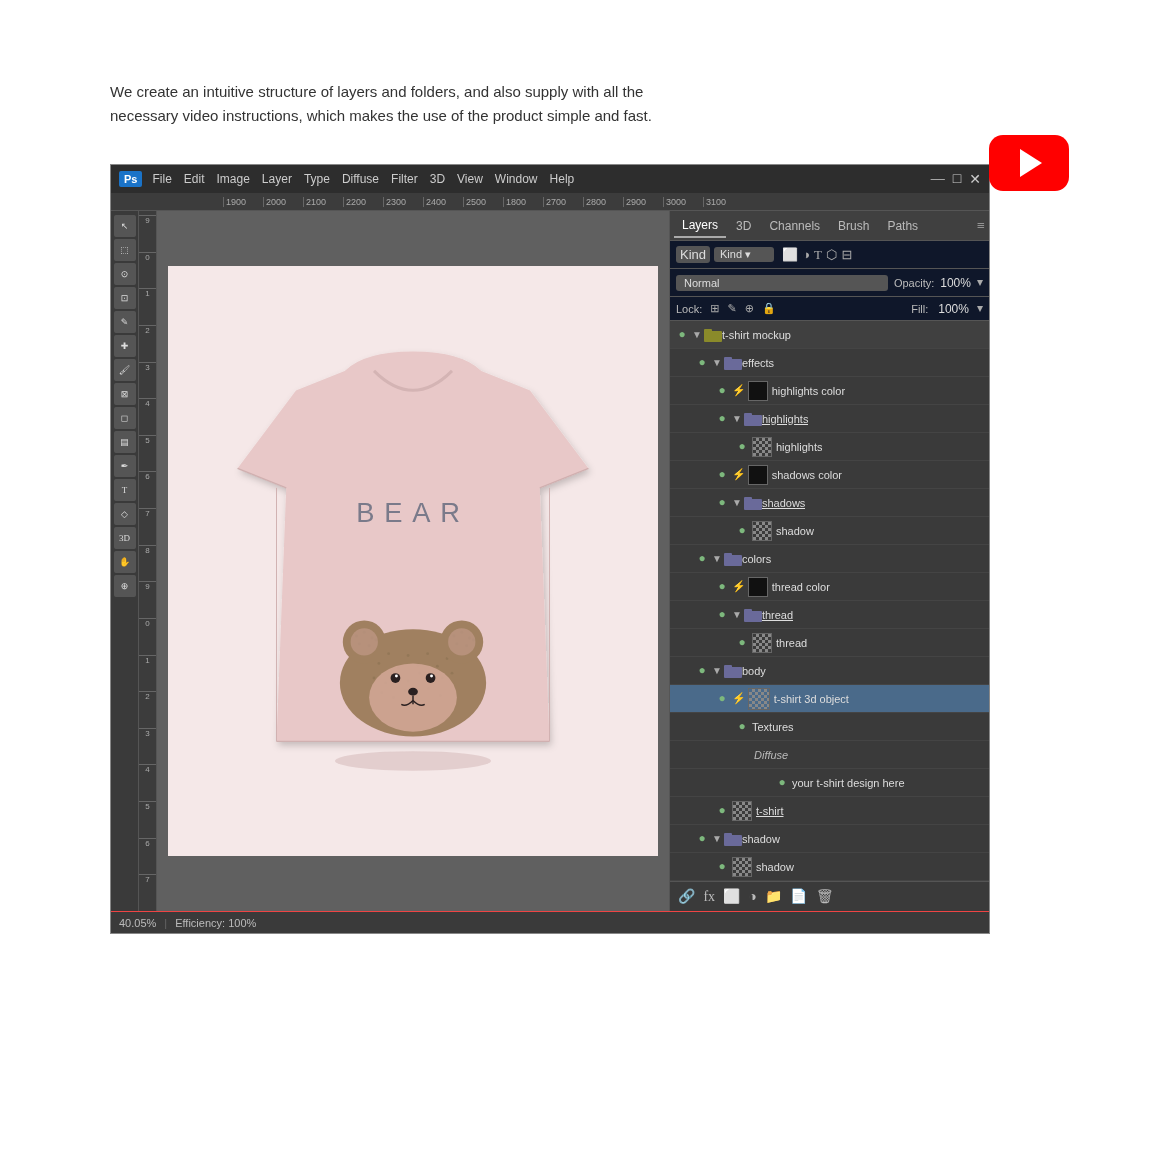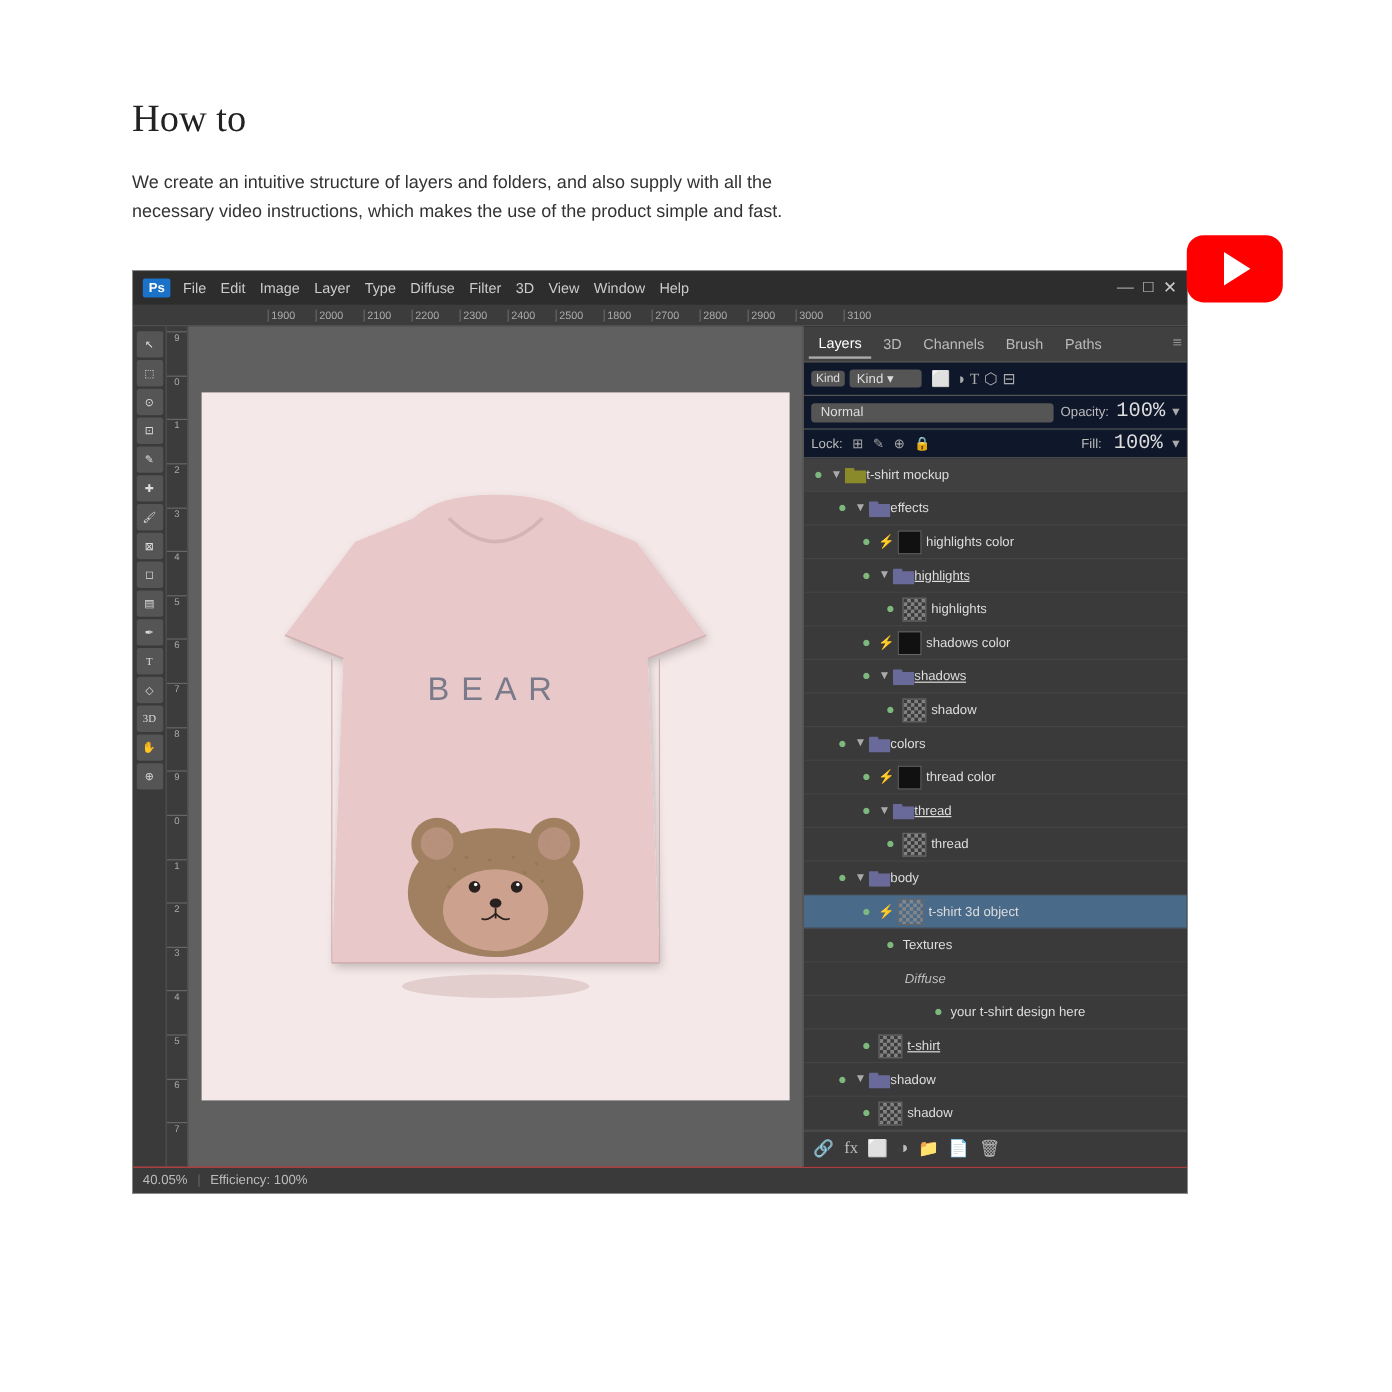--- a/index.html
+++ b/index.html
@@ -250,21 +250,21 @@
       align-items: center;
       padding: 4px 6px;
       gap: 4px;
       border-bottom: 1px solid #555;
       height: 28px;
     }
     .kind-icon {
       background: #555;
       border-radius: 3px;
       padding: 1px 4px;
-      font-size: 10px;
+      font-size: 13px;
       color: #ddd;
       font-family: Arial, sans-serif;
     }
     .kind-dropdown {
       background: #555;
       border-radius: 3px;
       padding: 1px 6px;
       font-size: 11px;
       color: #ddd;
       font-family: Arial, sans-serif;
@@ -287,23 +287,23 @@
       color: #ddd;
       font-family: Arial, sans-serif;
       flex: 1;
     }
     .opacity-label {
       font-size: 11px;
       color: #bbb;
       font-family: Arial, sans-serif;
     }
     .opacity-val {
-      font-size: 17px;
+      font-size: 12px;
       color: #ddd;
-      font-family: Liberation Mono, monospace;
+      font-family: Liberation Sans, sans-serif;
     }
 
     .layers-lock-row {
       display: flex;
       align-items: center;
       padding: 3px 6px;
       gap: 8px;
       border-bottom: 1px solid #555;
       height: 24px;
     }
@@ -425,21 +425,20 @@
     
     .folder-svg {
       width: 18px;
       height: 14px;
     }
   </style>
 </head>
 <body>
 
 <div class="page-content">
-  <h1 class="how-to-title">How to</h1>
   <p class="how-to-description">We create an intuitive structure of layers and folders, and also supply with all the necessary video instructions, which makes the use of the product simple and fast.</p>
 
   <div class="screenshot-container">
 
     <div class="youtube-btn"></div>
 
     <div class="ps-titlebar">
       <span class="ps-logo">Ps</span>
       <div class="ps-menu">
         <span>File</span>

